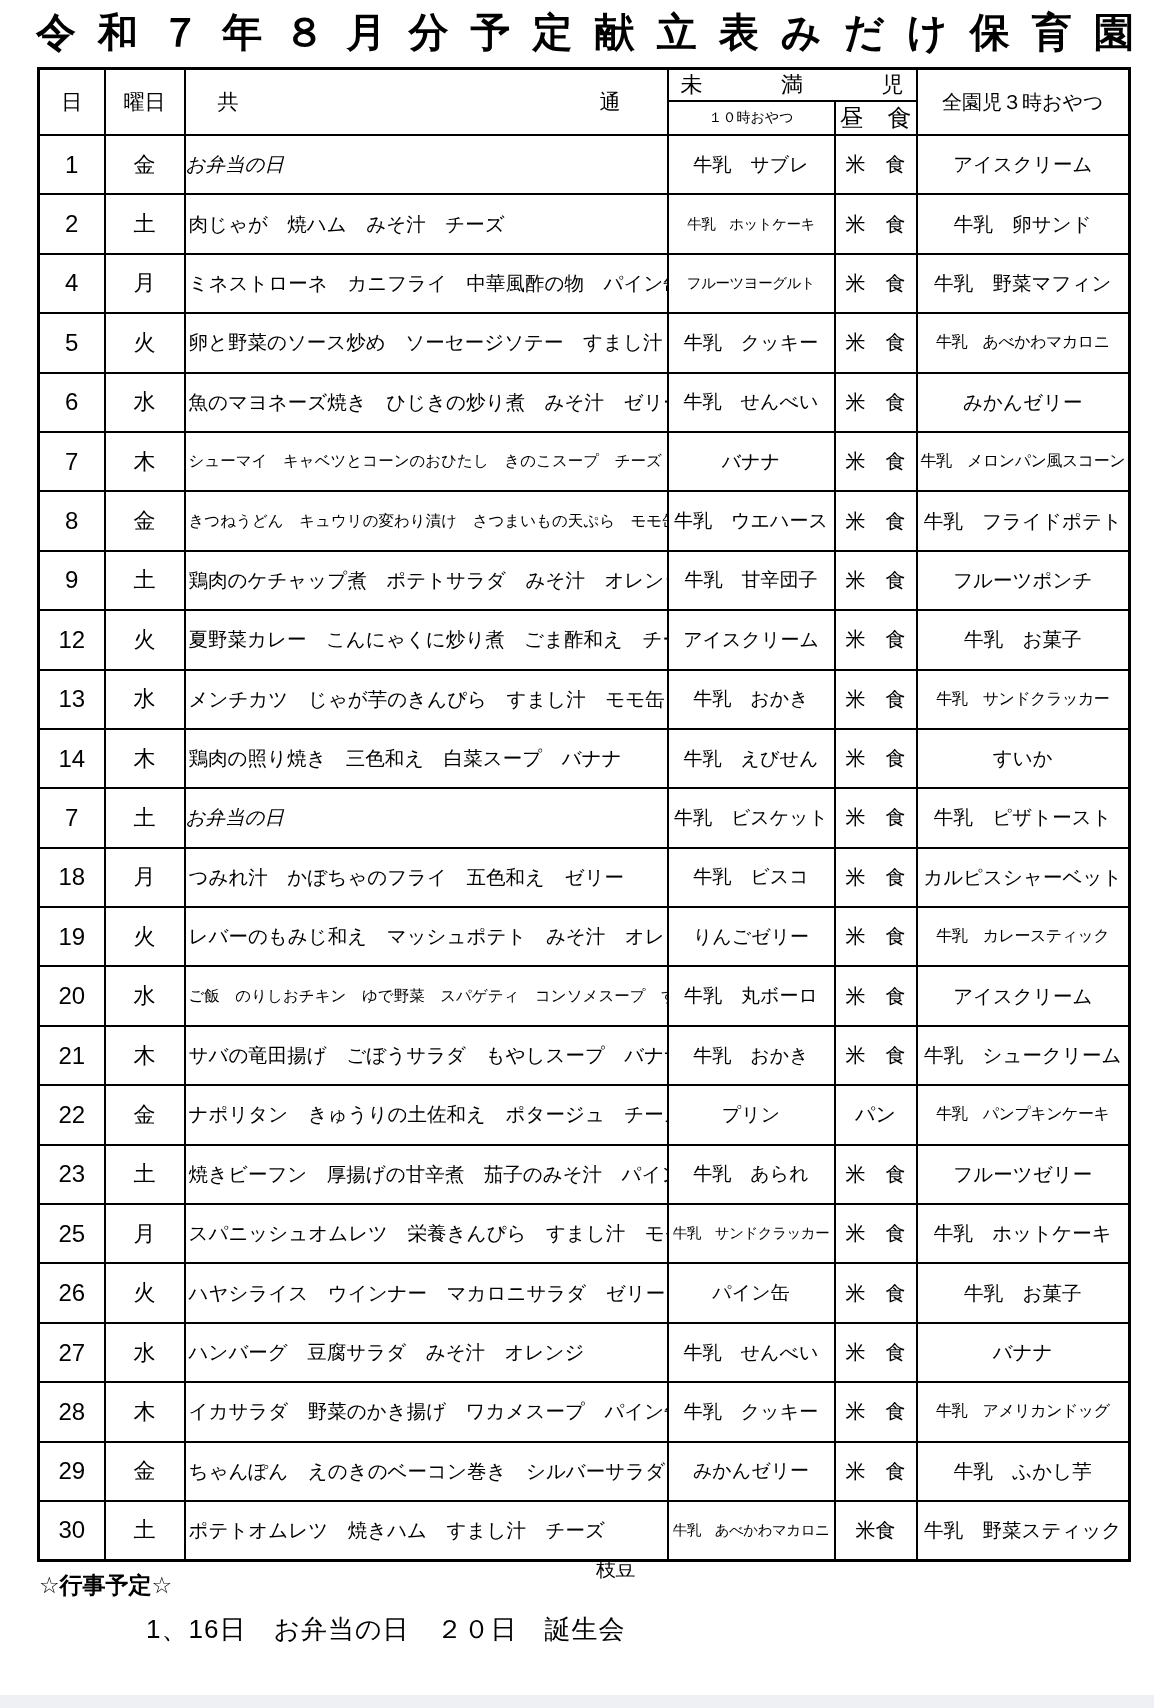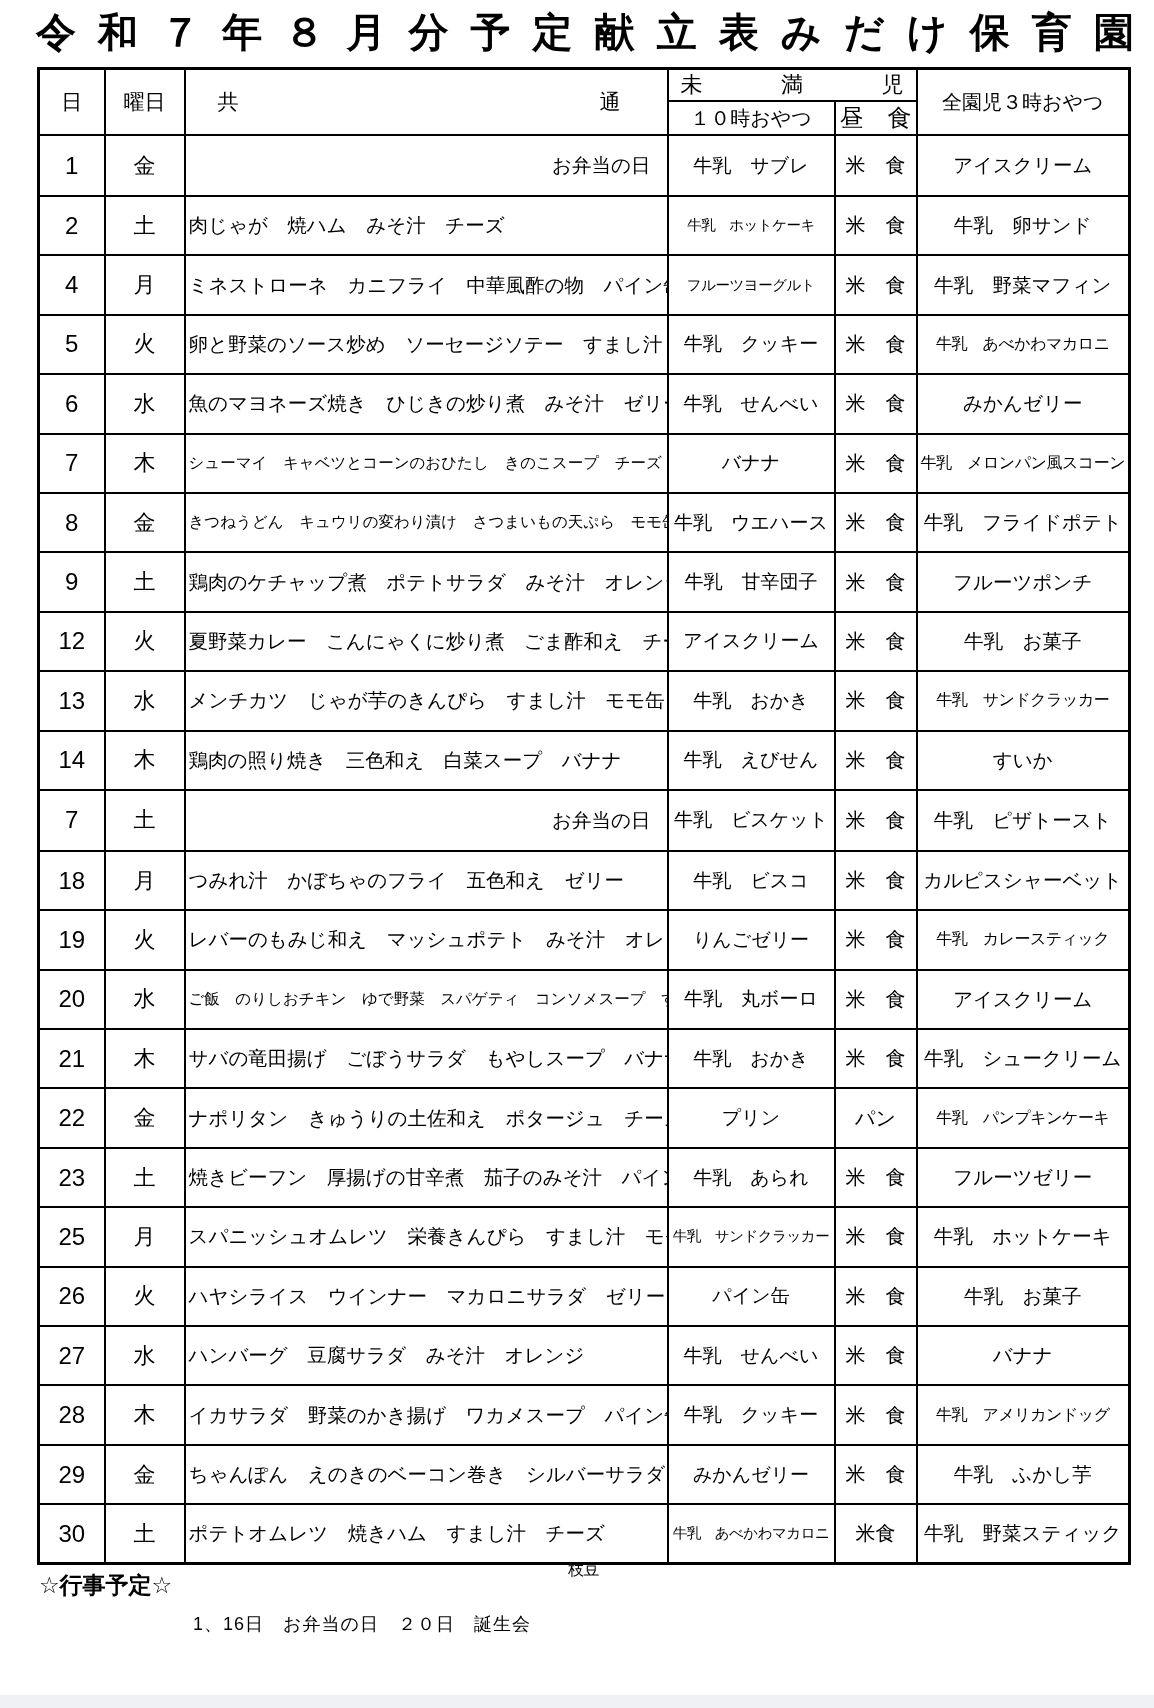--- a/index.html
+++ b/index.html
@@ -27,48 +27,48 @@
   .menu th, .menu td {
     border:2px solid #000; vertical-align:middle; text-align:center;
     padding:0; overflow:hidden; white-space:nowrap;
   }
   .menu thead tr.h1 { height:30px; }
   .menu thead tr.h2 { height:33px; }
   .menu thead th { font-weight:400; font-size:21px; }
   .menu th .spread { display:flex; justify-content:space-between; align-items:center; }
   .menu th.h-common .spread { padding:0 46px 0 32px; }
   .menu th.h-under  .spread { padding:0 12px; font-size:22px; }
-  .menu th.h-snack10 { font-size:20px;border-radius:11px; }
+  .menu th.h-snack10 { font-size:14px;border-radius:11px; }
   .menu th.h-lunch   { font-size:24px; }
   .menu th.h-snack3  { font-size:20px; }
 
   .menu tbody tr { height:59.4px; }
   td.c-day     { font-size:24px; }
   td.c-weekday { font-size:22px; }
   td.c-common  { text-align:left; padding:0 6px 0 3px; font-size:19.5px; }
-  td.c-common.center { text-align:right; padding:16px; }
+  td.c-common.center { text-align:left; padding:0;font-style:italic; }
   td.c-common.sz-s   { font-size:15.5px; }
   td.c-snack10 { font-size:19px; }
   td.c-snack10.sz-s { font-size:14.5px; letter-spacing:-0.5px; }
   td.c-lunch   { font-size:20px; }
   td.c-snack3  { font-size:19.5px; }
   td.c-snack3.sz-s { font-size:16px; letter-spacing:-0.5px; }
 
   
   .events-title {
     position:absolute; left:39px; top:1570px;
     font-size:23px; font-weight:700; 
   }
   .events-line {
     position:absolute; left:146px; top:1612px;
-    font-size:18px; letter-spacing:1px;margin-left:47px;
+    font-size:26px; letter-spacing:1px;
   }
   .note {
-    position:absolute; left:568px; top:1560px; width:527px;
-    font-size:16px; line-height:19.7px; letter-spacing:-0.5px;
+    position:absolute; left:596px; top:1560px; width:527px;
+    font-size:20px; line-height:19.7px; letter-spacing:-0.5px;
     z-index:2;
   }
   .note .note-title { display:block; }
   .note .note-body  { display:block; text-align:justify; }
 
   .bottom-strip {
     position:absolute; left:0; right:0; bottom:0; height:13px;
     background:#eef0f3; z-index:1;
   }
 </style>

